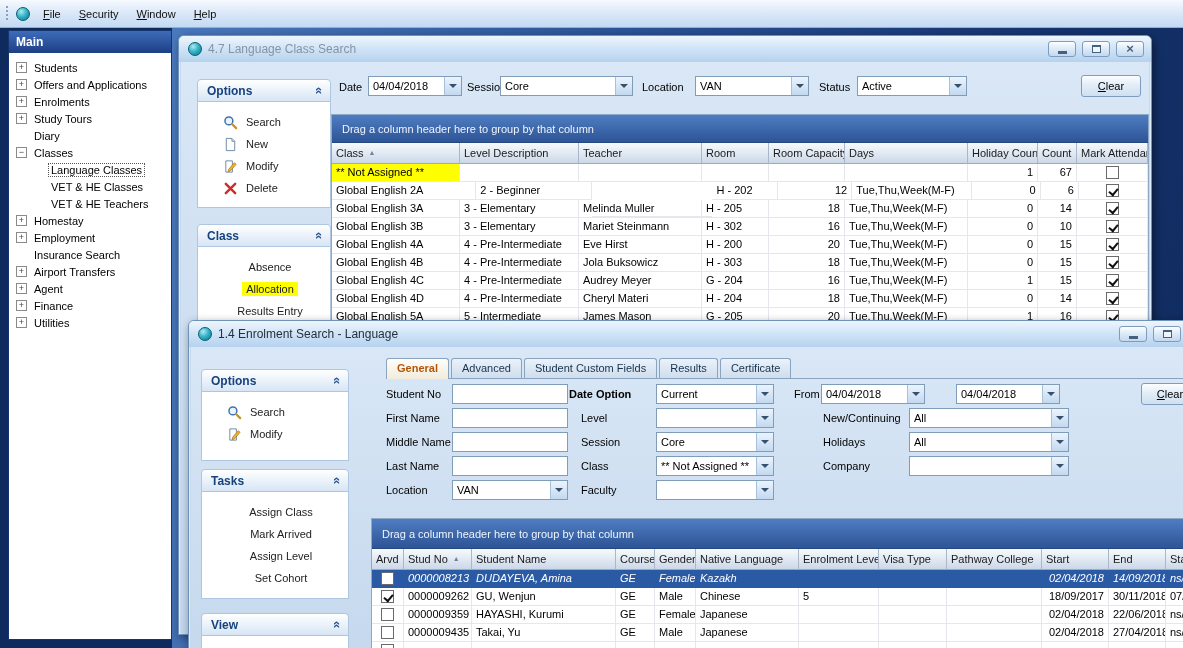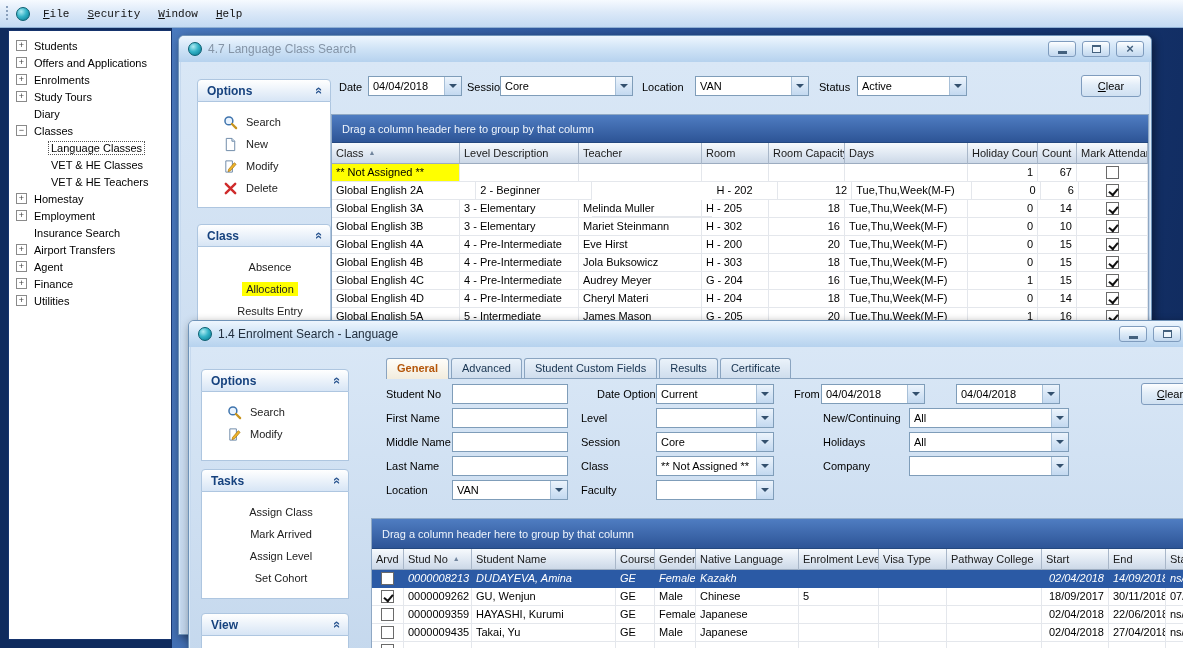--- a/index.html
+++ b/index.html
@@ -13,21 +13,21 @@
   
   .menubar{position:absolute;left:0;top:0;width:100%;height:28px;
     background:linear-gradient(#f6faff,#dcE9f8 45%,#c3daf3);
     border-bottom:1px solid #8fb0d4;display:flex;align-items:center;padding-left:5px;gap:4px;}
   .grip{width:5px;height:17px;margin-right:2px;
     background-image:radial-gradient(circle,#8aa0bc 1px,transparent 1.2px);background-size:4px 4px;}
   .app-ball,.title-ball{width:14px;height:14px;border-radius:50%;
     background:radial-gradient(circle at 35% 30%,#9fe7ef,#2fb0c4 45%,#0d7ochre 0,#0d7f96 90%);
     background:radial-gradient(circle at 35% 30%,#aeeaf2,#35b4c8 45%,#0d7f96 90%);
     border:1px solid #0a5e70;flex:0 0 auto;}
-  .menu-items{display:flex;font-family:Liberation Mono, monospace;}
+  .menu-items{display:flex;}
   .menu-item{padding:4px 9px;color:#111;cursor:default;border-radius:2px;}
 
   
   .sidebar{position:absolute;left:8px;top:30px;width:164px;bottom:8px;background:#fff;
     border:1px solid #16346d;}
   .sidebar-hd{height:22px;background:linear-gradient(#3e6cb8,#1c3f85);color:#fff;
     font-weight:bold;font-size:12px;padding:4px 7px;}
   .tree{padding-top:6px;}
   .tree-item{height:17px;display:flex;align-items:center;padding-left:7px;white-space:nowrap;cursor:default;}
   .tree-item.child{padding-left:40px;}
@@ -123,20 +123,21 @@
     <div class="app-ball"></div>
     <div class="menu-items" id="menu-items">
         <div class="menu-item"><u>F</u>ile</div>
         <div class="menu-item"><u>S</u>ecurity</div>
         <div class="menu-item"><u>W</u>indow</div>
         <div class="menu-item"><u>H</u>elp</div>
       </div>
   </div>
 
   <div class="sidebar">
+    <div class="sidebar-hd">Main</div>
     <div class="tree" id="tree">
         <div class="tree-item">
           <span class="expander">+</span>
           <span class="tlabel">Students</span>
         </div>
         <div class="tree-item">
           <span class="expander">+</span>
           <span class="tlabel">Offers and Applications</span>
         </div>
         <div class="tree-item">
@@ -523,21 +524,21 @@
       <span class="lbl" style="left:197px;top:139px;">Last Name</span>
       <div class="textbox" style="left:263px;top:135px;width:116px;"></div>
       <span class="lbl" style="left:197px;top:163px;">Location</span>
       <div class="combo" style="left:263px;top:159px;width:116px;">
         <span class="txt">VAN</span>
         <span class="cbtn">
             <span class="arr"></span>
           </span>
       </div>
 
-      <span class="lbl" style="left:408px;top:67px;">Date Option</span>
+      <span class="lbl" style="left:380px;top:67px;font-weight:bold;">Date Option</span>
       <div class="combo" style="left:467px;top:63px;width:118px;">
         <span class="txt">Current</span>
         <span class="cbtn">
             <span class="arr"></span>
           </span>
       </div>
       <span class="lbl" style="left:392px;top:91px;">Level</span>
       <div class="combo" style="left:467px;top:87px;width:118px;">
         <span class="txt"></span>
         <span class="cbtn">

